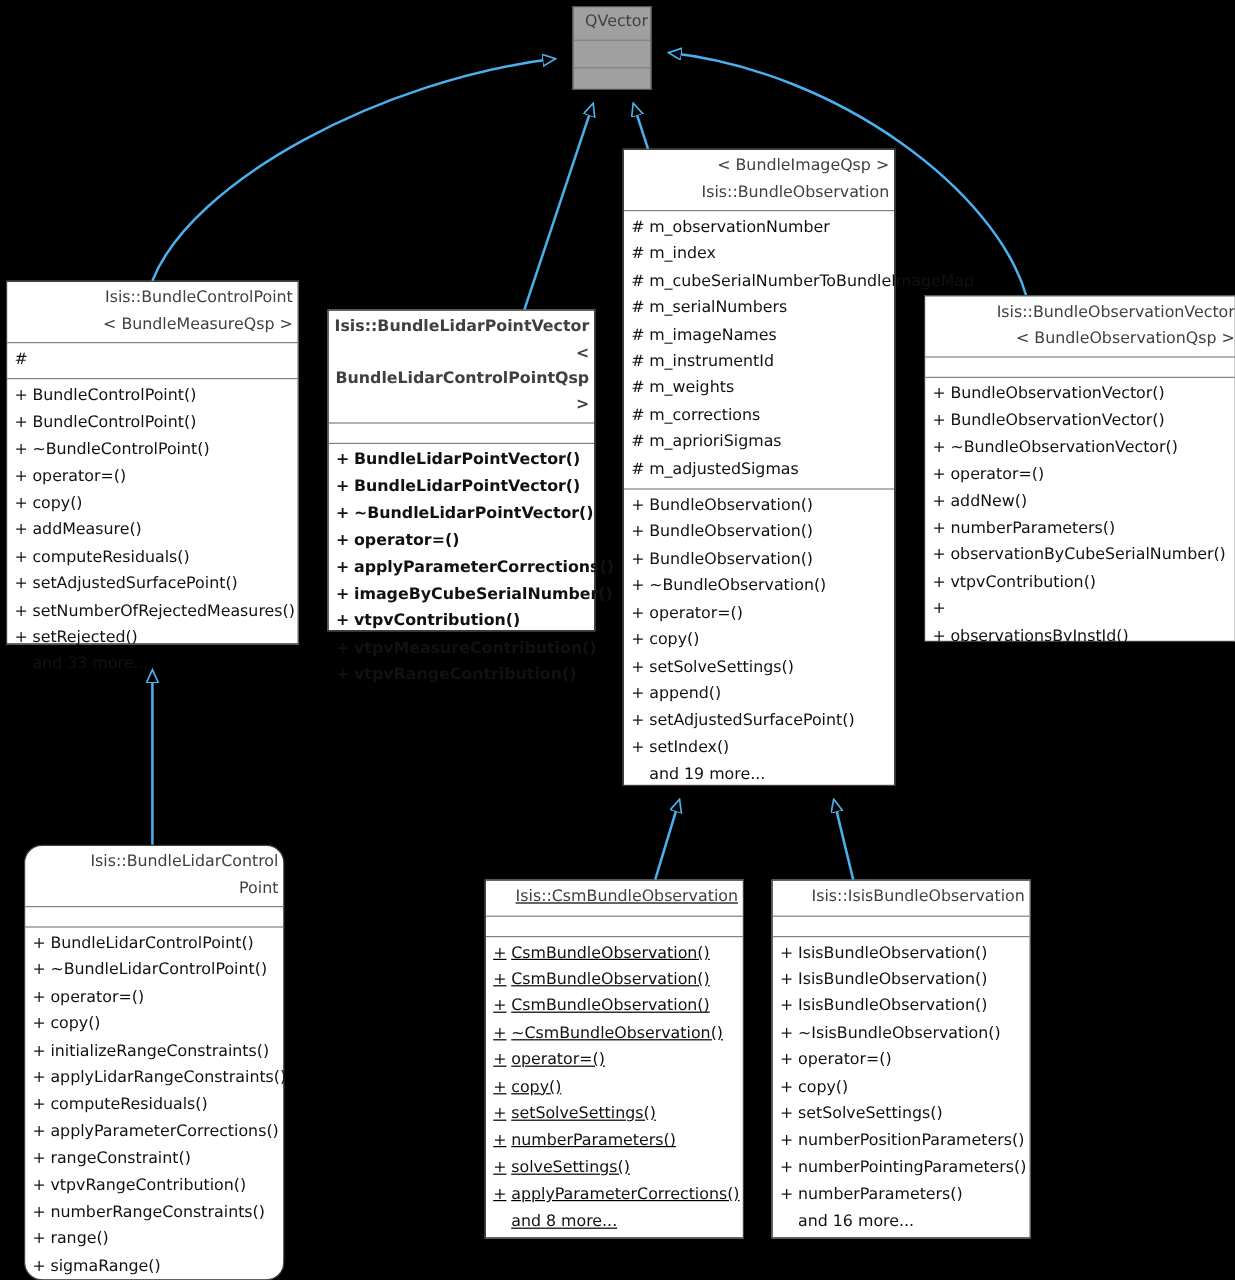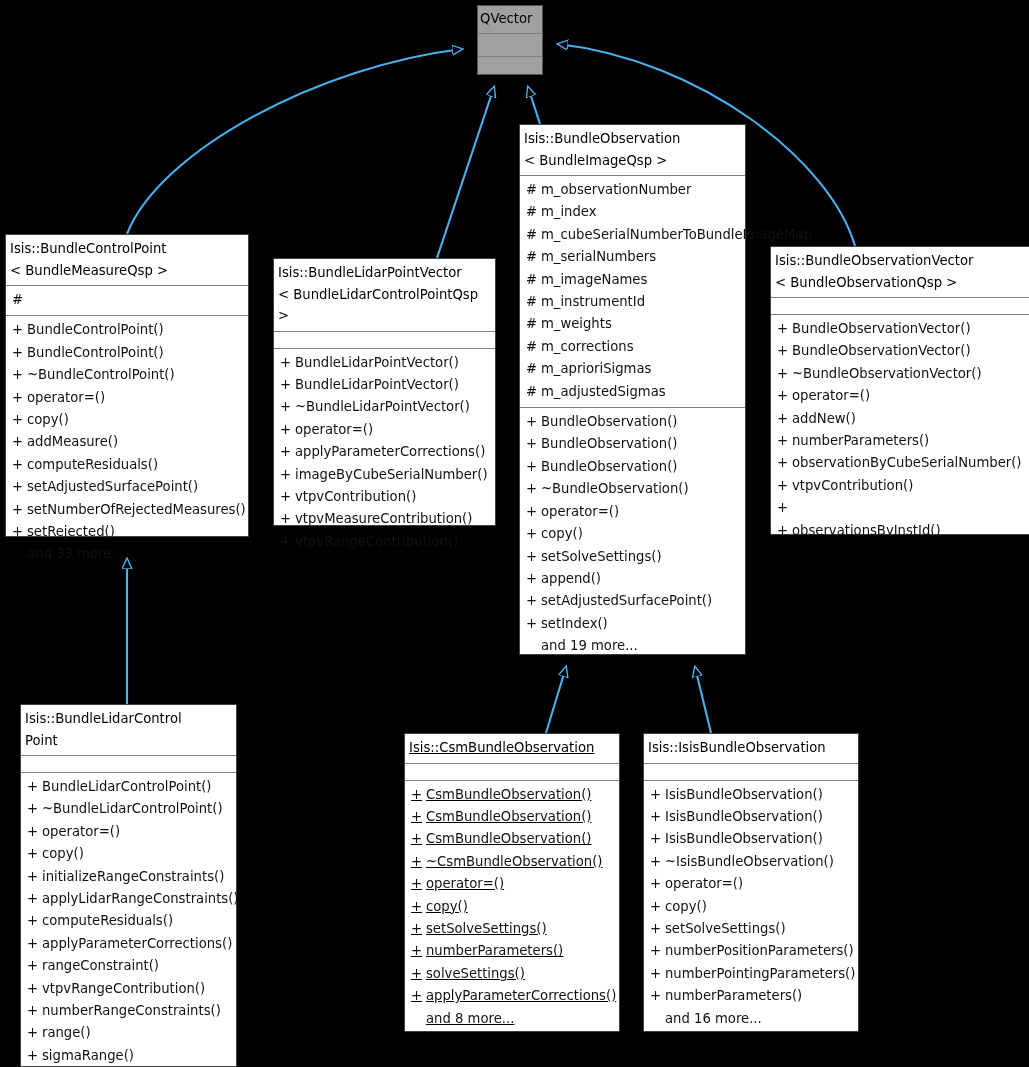--- a/index.html
+++ b/index.html
@@ -16,23 +16,23 @@
     background:#ffffff;
     border:1px solid #404040;
     box-sizing:border-box;
     z-index:2;
   }
   .node.root{
     background:#a0a0a0;
     border:1px solid #555555;
   }
   .node .title{
-    text-align:left;
+    text-align:right;
     font-size:13.2px;
-    color:#000000;
+    color:#404040;
     line-height:21.5px;
     padding:3px 4px 4px 4px;
     box-sizing:border-box;
   }
   .node .sep{
     height:1px;background:#808080;width:100%;
   }
   .node .compartment{
     padding:3px 0 4px 0;
   }
@@ -55,24 +55,24 @@
     white-space:normal;
   }
   .row.more .vis{visibility:hidden;}
 
   
   #n-qvector   {left:477px;  top:5px;   width:66px;  height:70px;}
   #n-qvector .title{line-height:24px;padding:1px 2px 2px 2px;font-size:13.2px;}
   #n-qvector .blank{height:22px;}
 
   #n-bcp       {left:5px;    top:234px; width:244px; height:303px;}
-  #n-blpv      {left:273px;  top:258px; width:223px; height:268px;}
+  #n-blpv      {left:273px;  top:258px; width:223px; height:268px;font-weight:bold;}
   #n-bobs      {left:519px;  top:124px; width:227px; height:531px;}
   #n-bovec     {left:770px;  top:246px; width:264px; height:289px;}
-  #n-blcp      {left:20px;   top:704px; width:217px; height:363px;}
+  #n-blcp      {left:20px;   top:704px; width:217px; height:363px;border-radius:15px;}
   #n-csm       {left:404px;  top:733px; width:216px; height:299px;text-decoration:underline;}
   #n-isis      {left:643px;  top:733px; width:216px; height:299px;}
 </style>
 </head>
 <body>
 
 <div id="canvas">
 
   <svg class="edges" viewBox="0 0 1029 1067" xmlns="http://www.w3.org/2000/svg">
     <defs>
@@ -221,22 +221,22 @@
         </div>
         <div class="row">
           <span class="vis">+</span>
           <span class="nm">vtpvRangeContribution()</span>
         </div>
       </div>
   </div>
 
   <div class="node" id="n-bobs">
     <div class="title">
+      <div>&lt; BundleImageQsp &gt;</div>
       <div>Isis::BundleObservation</div>
-      <div>&lt; BundleImageQsp &gt;</div>
     </div>
     <div class="sep"></div>
     <div class="compartment">
         <div class="row">
           <span class="vis">#</span>
           <span class="nm">m_observationNumber</span>
         </div>
         <div class="row">
           <span class="vis">#</span>
           <span class="nm">m_index</span>

